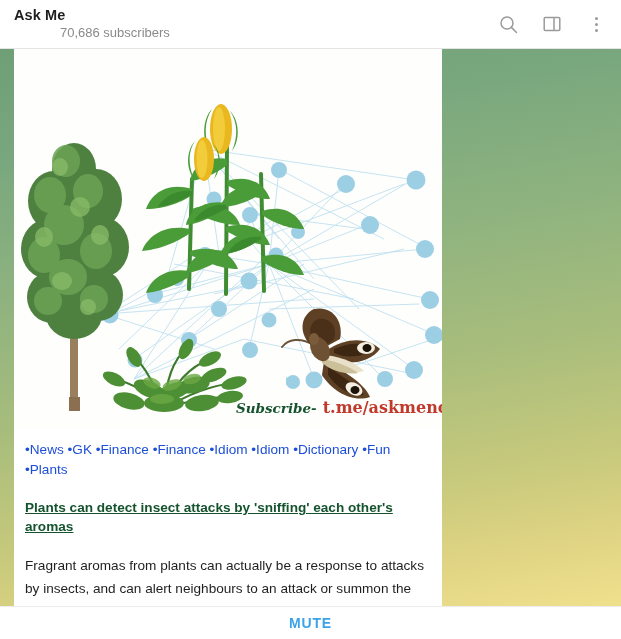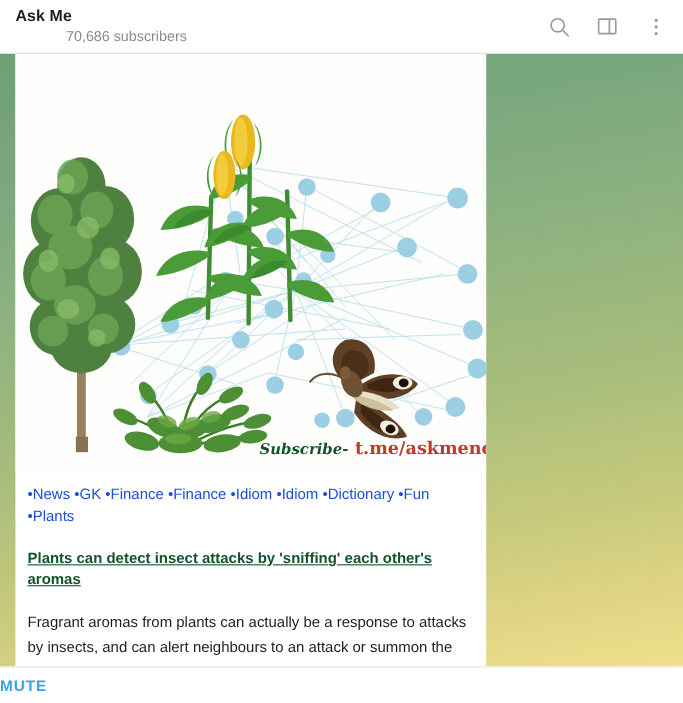--- a/index.html
+++ b/index.html
@@ -108,21 +108,21 @@
   .para {
     margin-top: 19px;
     font-size: 13.6px; line-height: 1.68; color: #1f1f1f;
   }
 
   
   .mutebar {
     position: absolute; left: 0; top: 606px;
     width: 621px; height: 33px;
     background: #ffffff;
-    display: flex; align-items: center; justify-content: flex-start;
+    display: flex; align-items: center; justify-content: center;
     border-top: 1px solid #ececec;
   }
   .mutebar span {
     color: #3aa3e8; font-size: 14px; font-weight: bold;
     letter-spacing: 0.8px; cursor: pointer;
   }
 </style>
 </head>
 <body>
 

